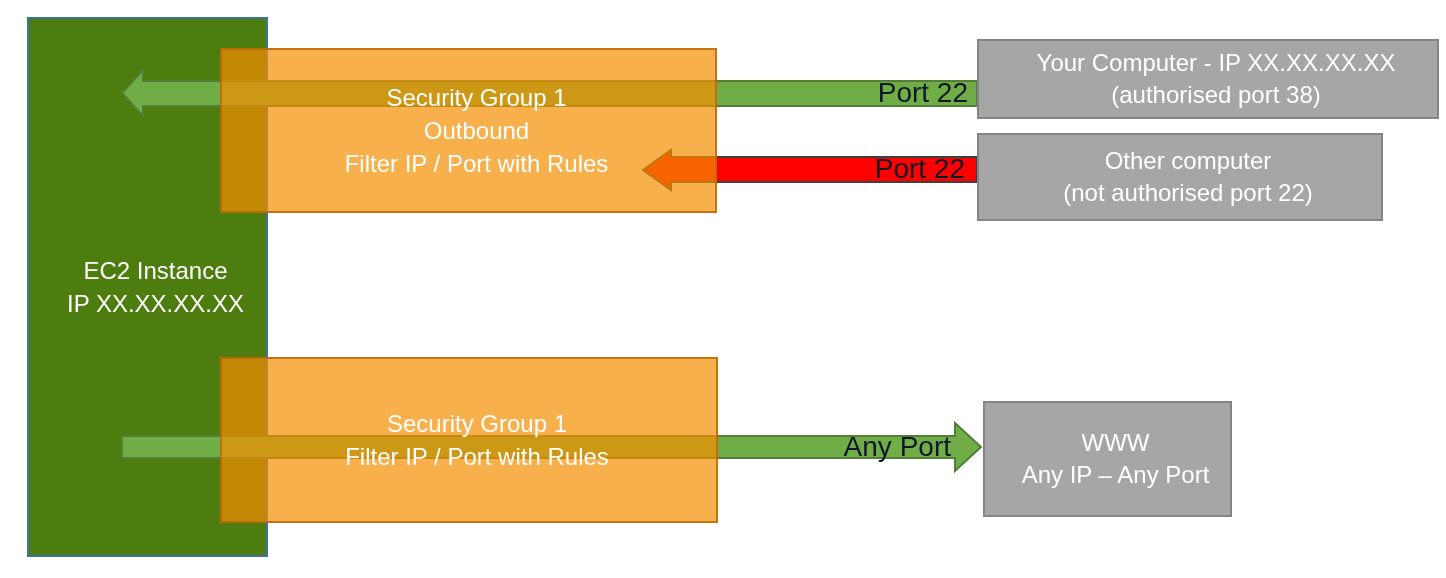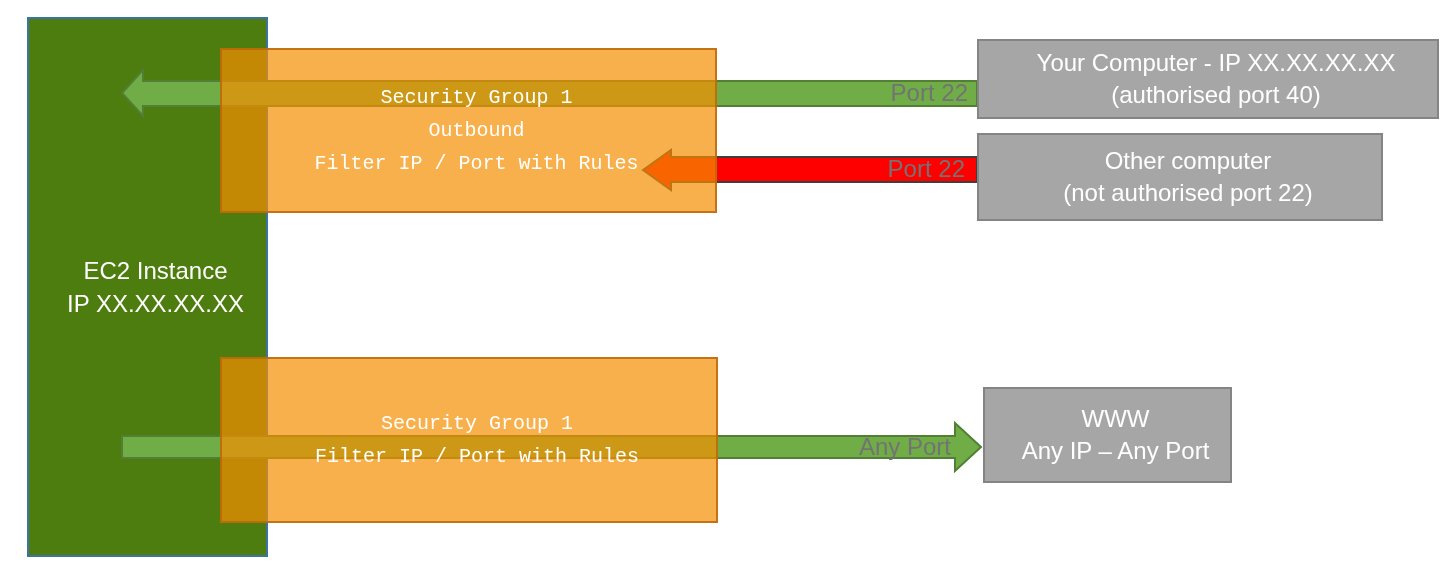--- a/index.html
+++ b/index.html
@@ -29,40 +29,40 @@
     font-size: 24px; line-height: 33px;
   }
   .arrow-layer {
     position: absolute; left: 0; top: 0;
     z-index: 2;
   }
   .orange-box {
     background: rgba(245,142,0,0.70);
     border: 2px solid rgba(186,103,10,0.85);
     z-index: 3;
-    font-size: 20px; line-height: 33px; font-family: Liberation Mono, monospace;
+    font-size: 24px; line-height: 33px;
   }
   .orange-top { left: 220px; top: 48px; width: 497px; height: 165px; }
   .orange-bottom { left: 220px; top: 357px; width: 498px; height: 166px; }
   .gray-box {
     border: 2px solid #848484;
     z-index: 3;
     font-size: 24px; line-height: 32px;
   }
   .gray-your { left: 977px; top: 39px; width: 462px; height: 80px; }
   .gray-other { left: 977px; top: 133px; width: 406px; height: 88px; }
-  .gray-www { left: 983px; top: 387px; width: 249px; height: 96px; }
+  .gray-www { left: 983px; top: 401px; width: 249px; height: 116px; }
   .arrow-label {
     position: absolute;
     z-index: 4;
-    font-size: 24px;
+    font-size: 28px;
     line-height: 26px;
     text-align: left;
     white-space: nowrap;
-    color: #737373;
+    color: #0f172a;
   }
   .label-inbound-allowed { right: 478px; top: 80px; }
   .label-inbound-blocked { right: 481px; top: 156px; }
   .label-outbound { right: 495px; top: 434px; }
   .txt { width: 100%; }
 </style>
 </head>
 <body>
 
 <div class="canvas">
@@ -84,21 +84,21 @@
     <div class="txt">Filter IP / Port with Rules</div>
   </div>
 
   <div class="box orange-box orange-bottom">
     <div class="txt">Security Group 1</div>
     <div class="txt">Filter IP / Port with Rules</div>
   </div>
 
   <div class="box gray-box gray-your" style="background-color: rgb(166, 166, 166);">
     <div class="txt">Your Computer - IP XX.XX.XX.XX</div>
-    <div class="txt">(authorised port 40)</div>
+    <div class="txt">(authorised port 38)</div>
   </div>
 
   <div class="box gray-box gray-other" style="background-color: rgb(166, 166, 166);">
     <div class="txt">Other computer</div>
     <div class="txt">(not authorised port 22)</div>
   </div>
 
   <div class="box gray-box gray-www" style="background-color: rgb(166, 166, 166);">
     <div class="txt">WWW</div>
     <div class="txt">Any IP – Any Port</div>

